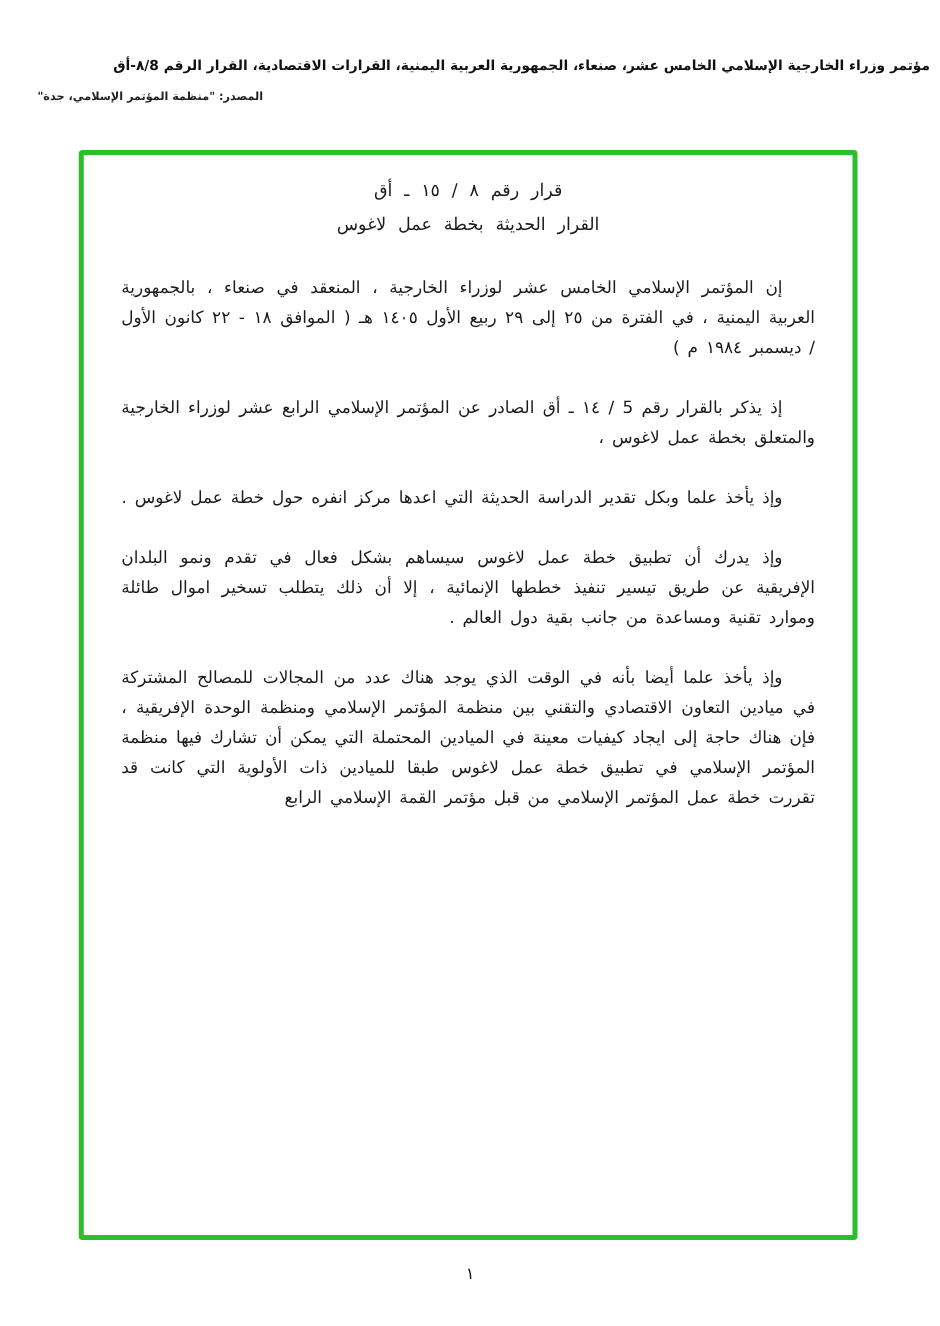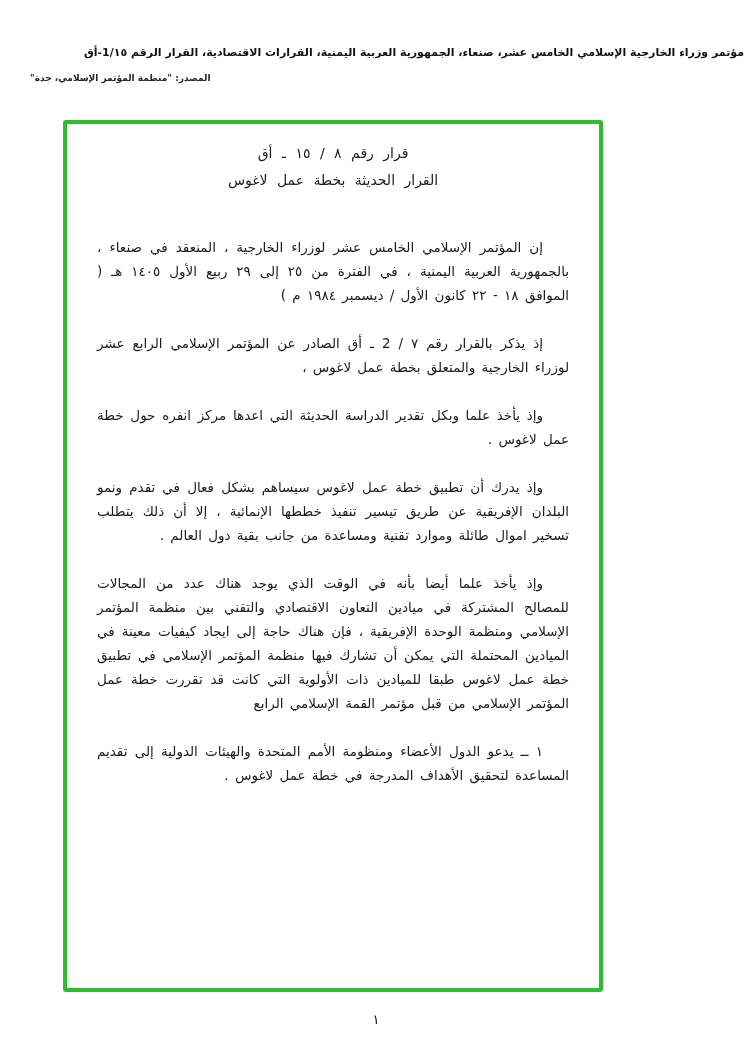--- a/index.html
+++ b/index.html
@@ -35,21 +35,21 @@
     direction: rtl;
     font-weight: bold;
     font-size: 9px;
     color: #222222;
   }
 
   .scan-box {
     position: absolute;
     top: 120px;
     left: 63px;
-    width: 540px;
+    width: 623px;
     height: 872px;
     border: 4px solid #2dbe2d;
     border-radius: 3px;
     padding: 16px 30px 20px 30px;
     direction: rtl;
     color: #1b1b1b;
     overflow: hidden;
     background: #ffffff;
   }
 
@@ -65,51 +65,50 @@
     text-align: justify;
     font-size: 13.5px;
     line-height: 24px;
     margin-top: 24px;
     text-indent: 26px;
     word-spacing: 2px;
     color: #1b1b1b;
   }
 
   .para.first {
-    margin-top: 41px;
+    margin-top: 24px;
   }
 
   .page-number {
     position: absolute;
     bottom: 34px;
     left: 0;
     right: 0;
     text-align: center;
     font-size: 13px;
     color: #111111;
   }
 </style>
 </head>
 <body>
 
 <div class="page">
 
-  <div class="header-title">مؤتمر وزراء الخارجية الإسلامي الخامس عشر، صنعاء، الجمهورية العربية اليمنية، القرارات الاقتصادية، القرار الرقم 1/١٥-أق</div>
+  <div class="header-title">مؤتمر وزراء الخارجية الإسلامي الخامس عشر، صنعاء، الجمهورية العربية اليمنية، القرارات الاقتصادية، القرار الرقم ٨/8-أق</div>
 
   <div class="header-source">المصدر:  "منظمة المؤتمر الإسلامي، جدة"</div>
 
   <div class="scan-box" style="border-color: rgb(45, 190, 45);">
 
     <div class="doc-title">قرار رقم ٨ / ١٥ ـ أق</div>
     <div class="doc-title">القرار الحديثة بخطة عمل لاغوس</div>
 
     <p class="para first">إن المؤتمر الإسلامي الخامس عشر لوزراء الخارجية ، المنعقد في صنعاء ، بالجمهورية العربية اليمنية ، في الفترة من ٢٥ إلى ٢٩ ربيع الأول ١٤٠٥ هـ ( الموافق ١٨ - ٢٢ كانون الأول / ديسمبر ١٩٨٤ م )</p>
-    <p class="para">إذ يذكر بالقرار رقم ٧ / 2 ـ أق الصادر عن المؤتمر الإسلامي الرابع عشر لوزراء الخارجية والمتعلق بخطة عمل لاغوس ،</p>
+    <p class="para">إذ يذكر بالقرار رقم 5 / ١٤ ـ أق الصادر عن المؤتمر الإسلامي الرابع عشر لوزراء الخارجية والمتعلق بخطة عمل لاغوس ،</p>
     <p class="para">وإذ يأخذ علما وبكل تقدير الدراسة الحديثة التي اعدها مركز انفره حول خطة عمل لاغوس .</p>
     <p class="para">وإذ يدرك أن تطبيق خطة عمل لاغوس سيساهم بشكل فعال في تقدم ونمو البلدان الإفريقية عن طريق تيسير تنفيذ خططها الإنمائية ، إلا أن ذلك يتطلب تسخير اموال طائلة وموارد تقنية ومساعدة من جانب بقية دول العالم .</p>
     <p class="para">وإذ يأخذ علما أيضا بأنه في الوقت الذي يوجد هناك عدد من المجالات للمصالح المشتركة في ميادين التعاون الاقتصادي والتقني بين منظمة المؤتمر الإسلامي ومنظمة الوحدة الإفريقية ، فإن هناك حاجة إلى ايجاد كيفيات معينة في الميادين المحتملة التي يمكن أن تشارك فيها منظمة المؤتمر الإسلامي في تطبيق خطة عمل لاغوس طبقا للميادين ذات الأولوية التي كانت قد تقررت خطة عمل المؤتمر الإسلامي من قبل مؤتمر القمة الإسلامي الرابع</p>
-    <p class="para">١ ــ يدعو الدول الأعضاء ومنظومة الأمم المتحدة والهيئات الدولية إلى تقديم المساعدة لتحقيق الأهداف المدرجة في خطة عمل لاغوس .</p>
 
   </div>
 
   <div class="page-number">١</div>
 
 </div>
 
 </body></html>

